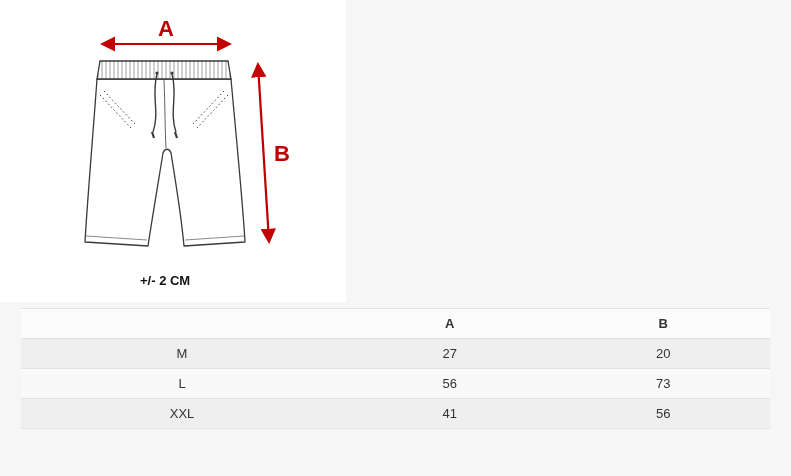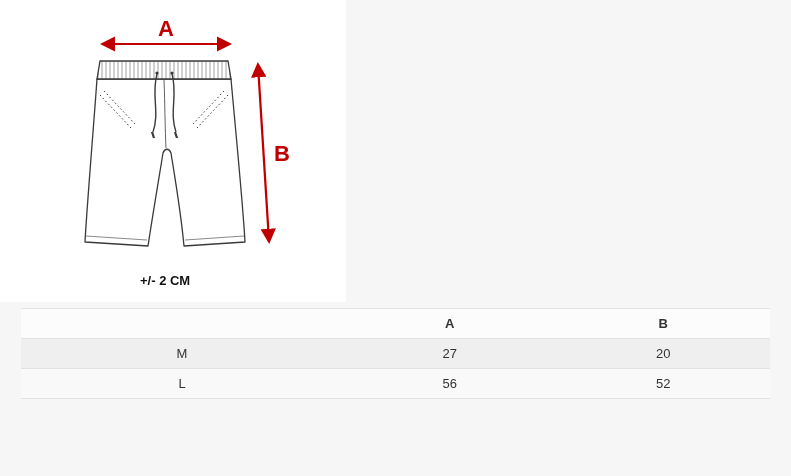--- a/index.html
+++ b/index.html
@@ -119,17 +119,22 @@
     </thead>
     <tbody>
       <tr>
         <td>M</td>
         <td>27</td>
         <td>20</td>
       </tr>
       <tr>
         <td>L</td>
         <td>56</td>
-        <td>52</td>
+        <td>73</td>
+      </tr>
+      <tr>
+        <td>XXL</td>
+        <td>41</td>
+        <td>56</td>
       </tr>
     </tbody>
   </table>
 </div>
 
 </body></html>

